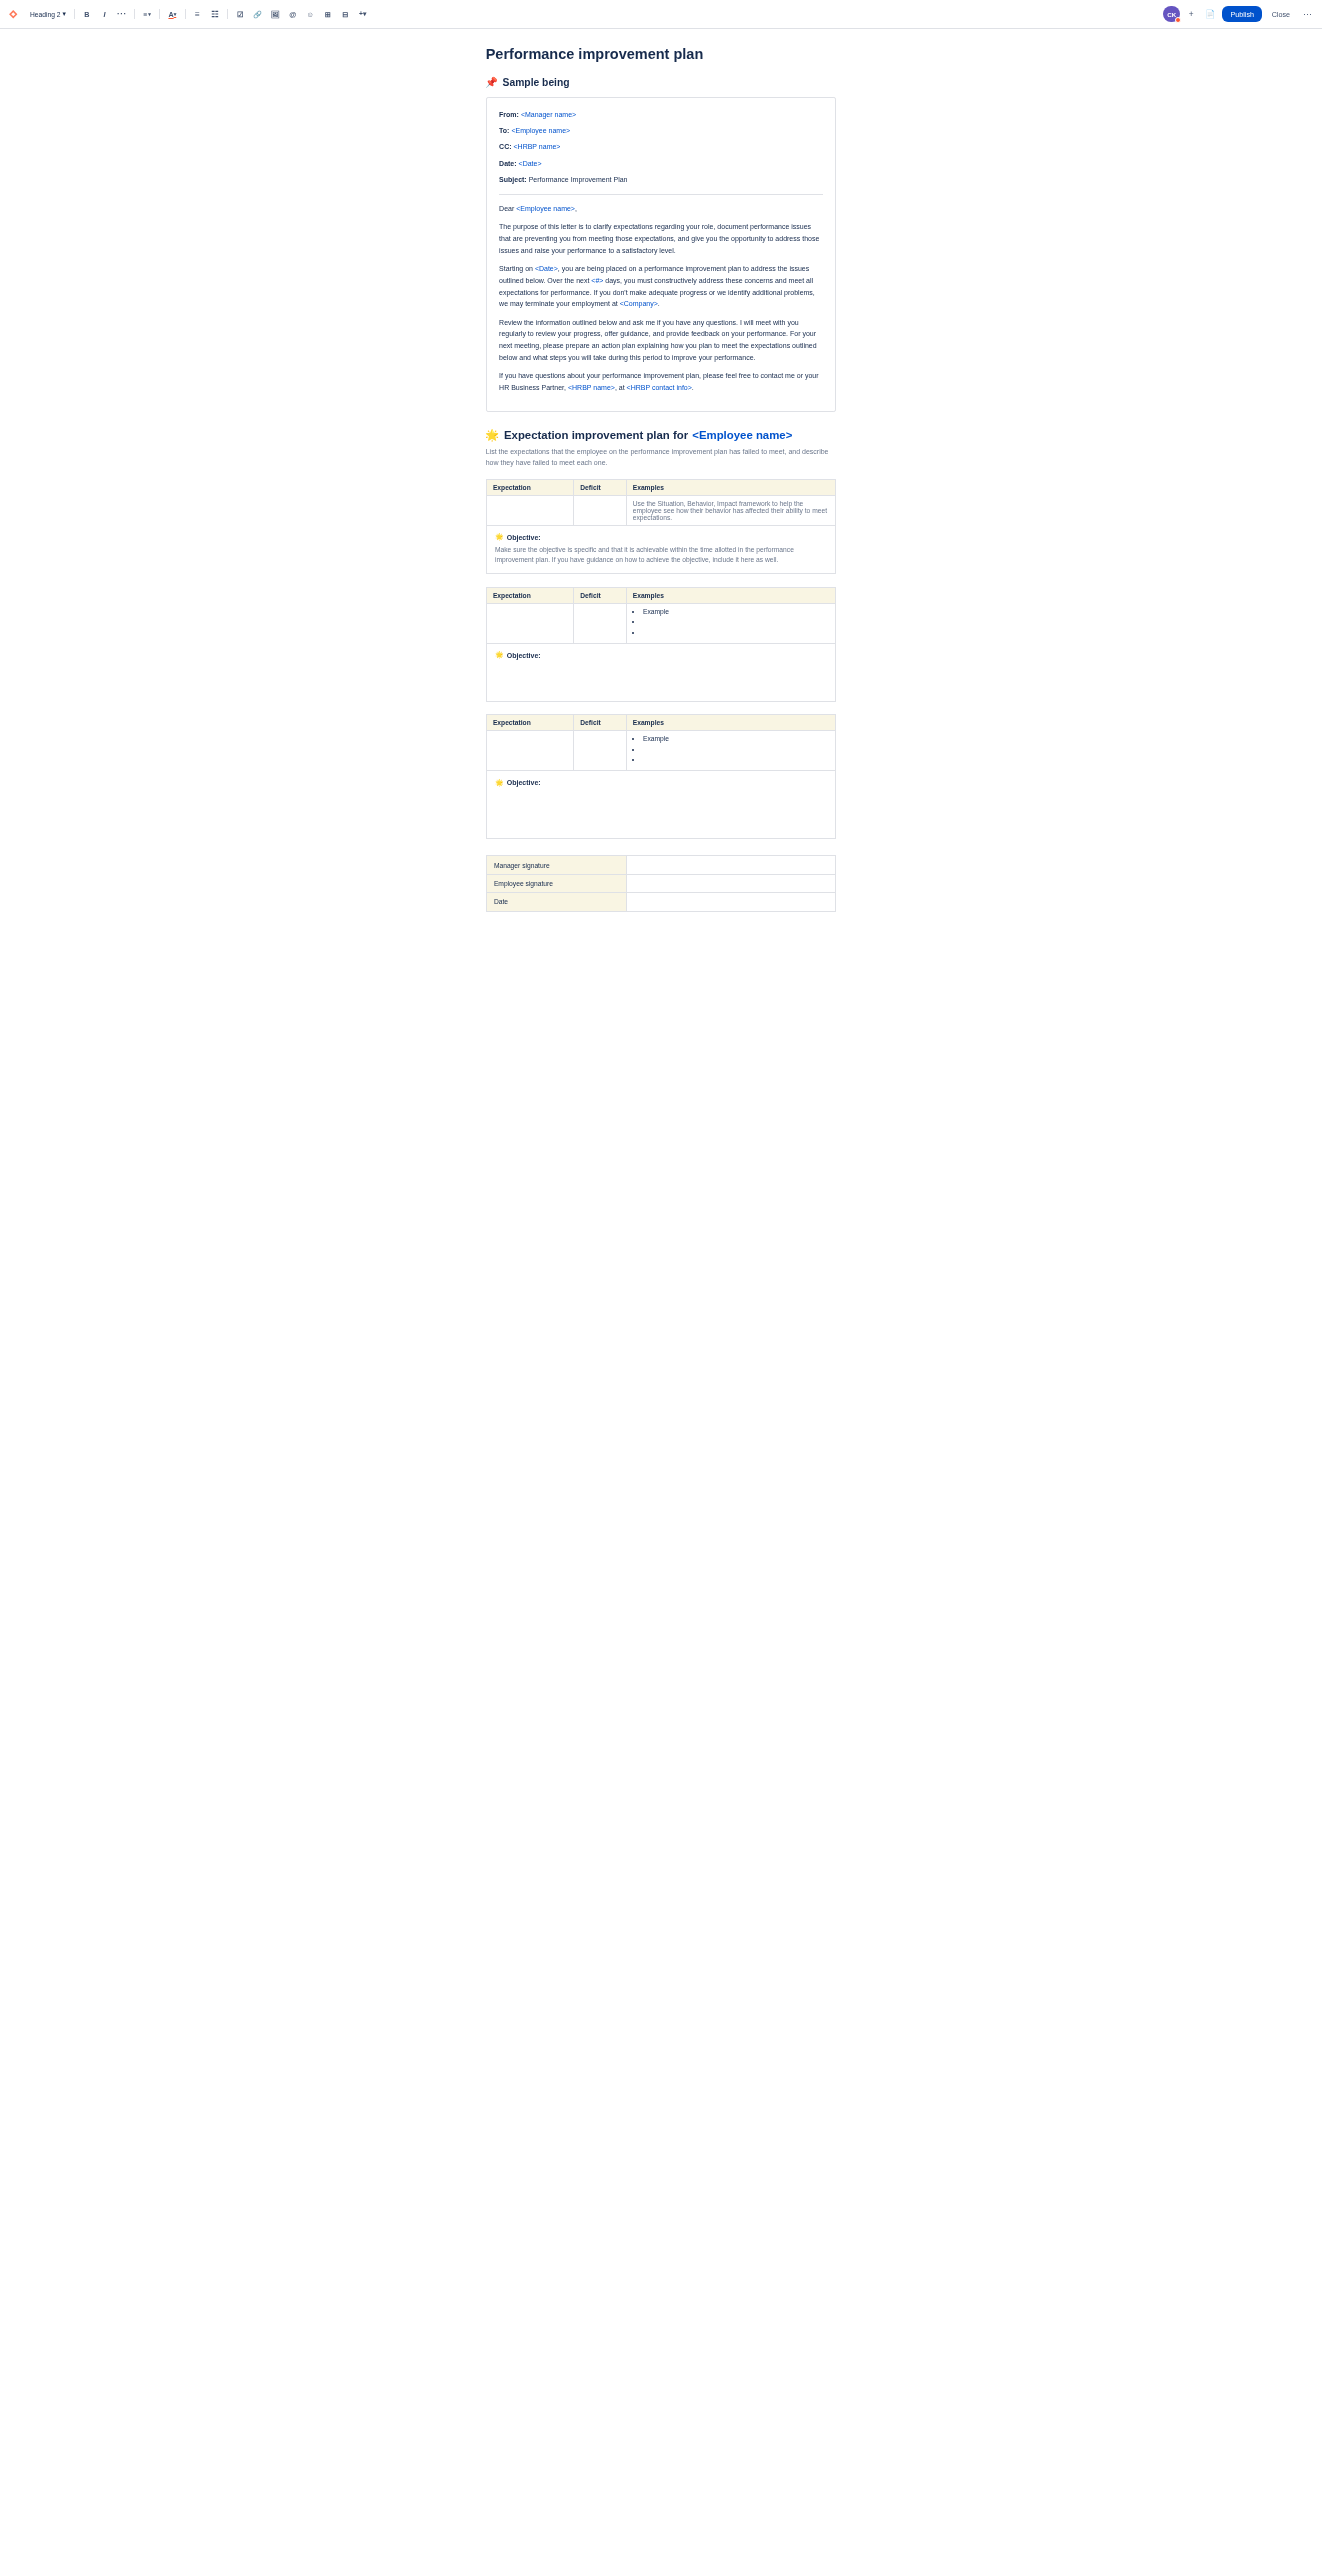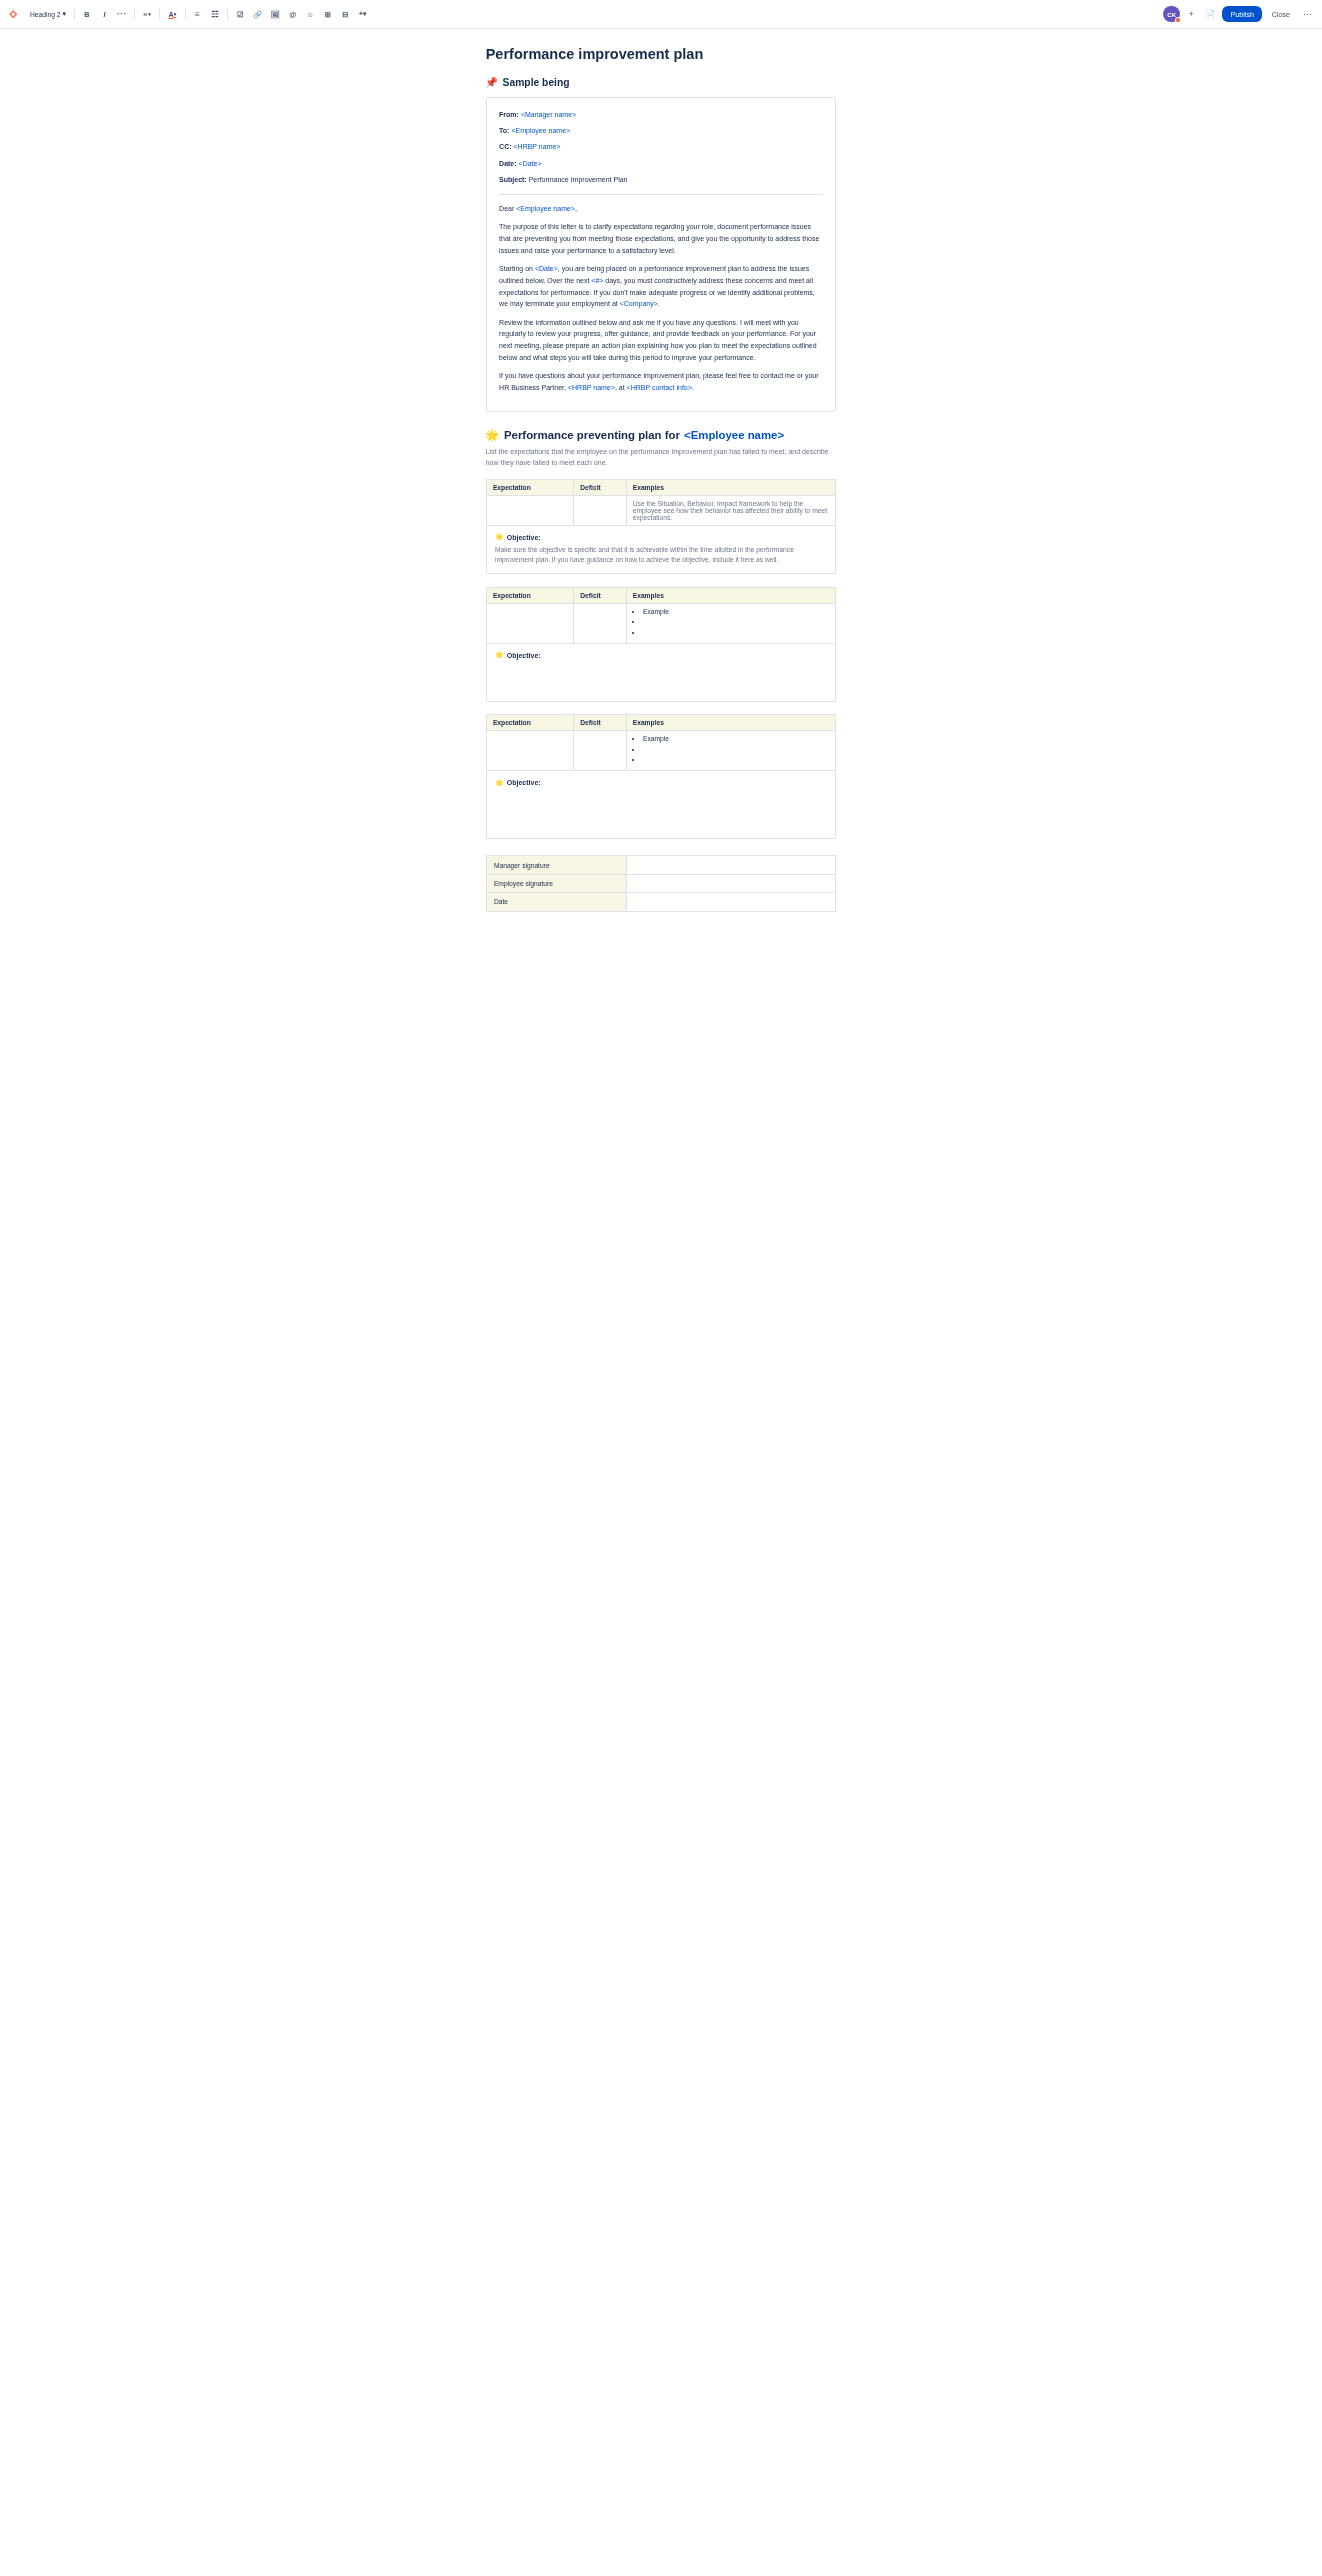--- a/index.html
+++ b/index.html
@@ -432,21 +432,21 @@
 
       <p class="email-body-text">
         <span>If you have questions about your performance improvement plan, please feel free to contact me or your HR Business Partner, </span><a class="email-link" href="#">&lt;HRBP name&gt;</a><span>, at </span><a class="email-link" href="#">&lt;HRBP contact info&gt;</a><span>.</span>
       </p>
     </div>
   </div>
 
   <div class="pip-section">
     <div class="pip-title">
       <span>🌟</span>
-      <span>Performance preventing plan for </span>
+      <span>Expectation improvement plan for </span>
         <a class="pip-title-link" href="#">&lt;Employee name&gt;</a>
     </div>
     <p class="pip-description">List the expectations that the employee on the performance improvement plan has failed to meet, and describe how they have failed to meet each one.</p>
 
     <div class="section-block">
       <div class="table-block">
         <table class="expectation-table">
           <thead>
             <tr>
               <th>Expectation</th>

